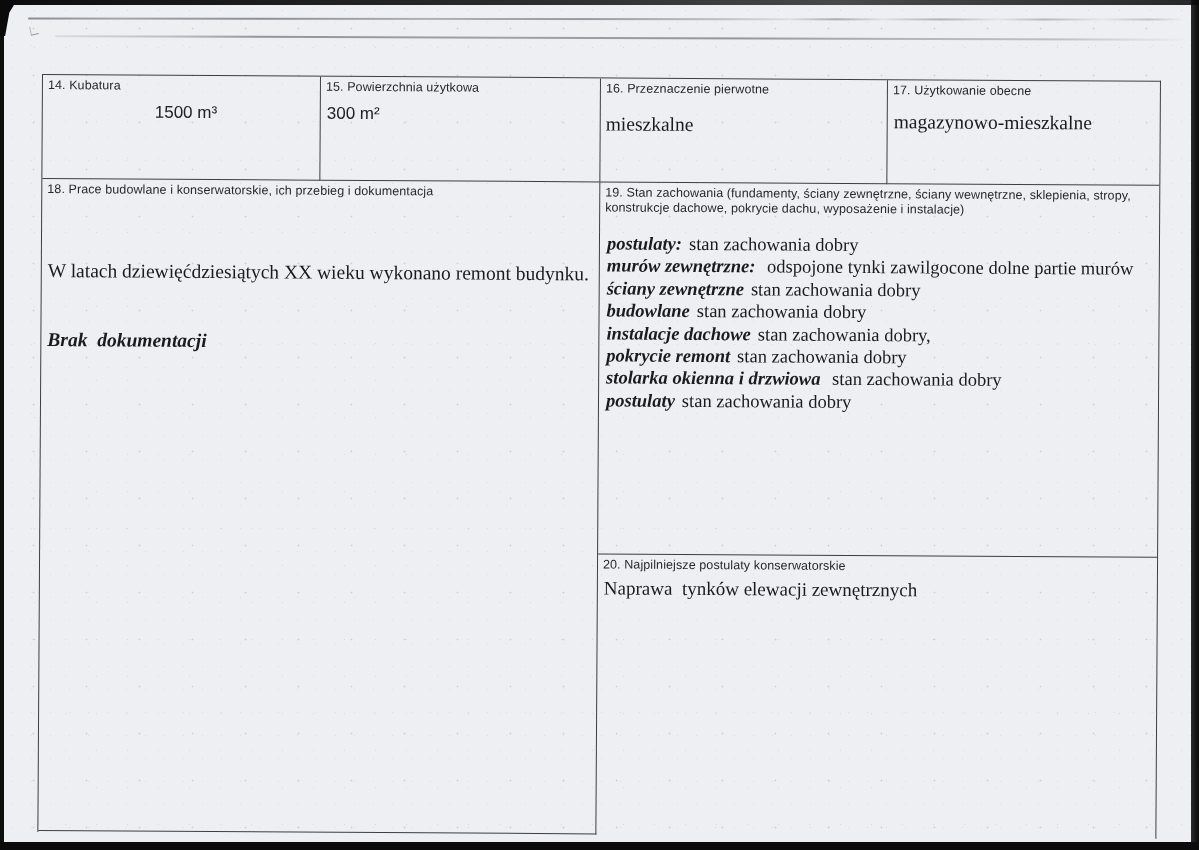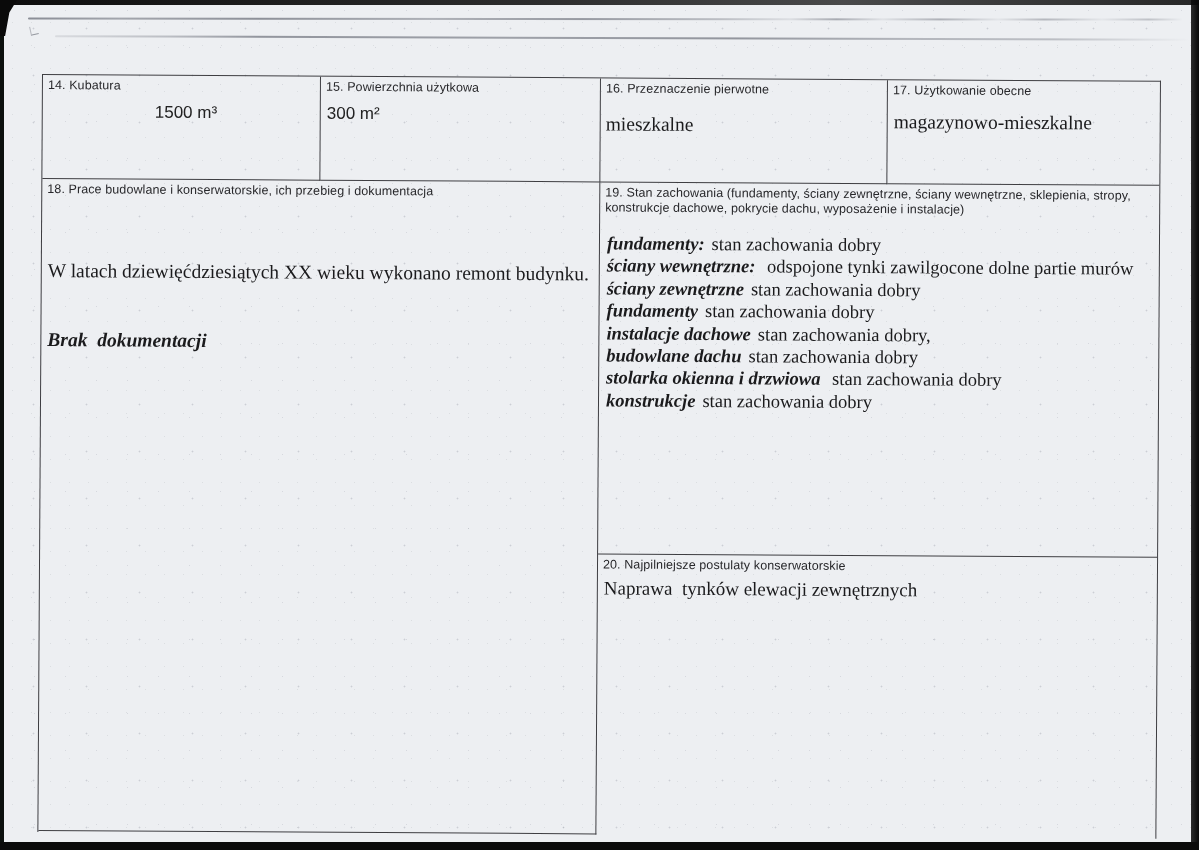--- a/index.html
+++ b/index.html
@@ -141,28 +141,28 @@
       <div class="field-label">18. Prace budowlane i konserwatorskie, ich przebieg i dokumentacja</div>
       <div class="c18-body">
         <div>W latach dziewięćdziesiątych XX wieku wykonano remont budynku.</div>
         <div class="c18-note">Brak  dokumentacji</div>
       </div>
     </div>
 
     <div class="cell cell-19 b-b c19">
       <div class="field-label">19. Stan zachowania (fundamenty, ściany zewnętrzne, ściany wewnętrzne, sklepienia, stropy, konstrukcje dachowe, pokrycie dachu, wyposażenie i instalacje)</div>
       <div class="c19-items">
-        <div class="c19-item"><span class="c19-term">fundamenty:</span><span>stan zachowania dobry</span></div>
-        <div class="c19-item"><span class="c19-term">ściany wewnętrzne:</span><span> odspojone tynki zawilgocone dolne partie murów</span></div>
+        <div class="c19-item"><span class="c19-term">postulaty:</span><span>stan zachowania dobry</span></div>
+        <div class="c19-item"><span class="c19-term">murów zewnętrzne:</span><span> odspojone tynki zawilgocone dolne partie murów</span></div>
         <div class="c19-item"><span class="c19-term">ściany zewnętrzne</span><span>stan zachowania dobry</span></div>
-        <div class="c19-item"><span class="c19-term">fundamenty</span><span>stan zachowania dobry</span></div>
+        <div class="c19-item"><span class="c19-term">budowlane</span><span>stan zachowania dobry</span></div>
         <div class="c19-item"><span class="c19-term">instalacje dachowe</span><span>stan zachowania dobry,</span></div>
-        <div class="c19-item"><span class="c19-term">budowlane dachu</span><span>stan zachowania dobry</span></div>
+        <div class="c19-item"><span class="c19-term">pokrycie remont</span><span>stan zachowania dobry</span></div>
         <div class="c19-item"><span class="c19-term">stolarka okienna i drzwiowa</span><span> stan zachowania dobry</span></div>
-        <div class="c19-item"><span class="c19-term">konstrukcje</span><span>stan zachowania dobry</span></div>
+        <div class="c19-item"><span class="c19-term">postulaty</span><span>stan zachowania dobry</span></div>
       </div>
     </div>
 
     <div class="cell cell-20">
       <div class="field-label">20. Najpilniejsze postulaty konserwatorskie</div>
       <div class="c20-value">Naprawa  tynków elewacji zewnętrznych</div>
     </div>
 
   </div>
 </div>

